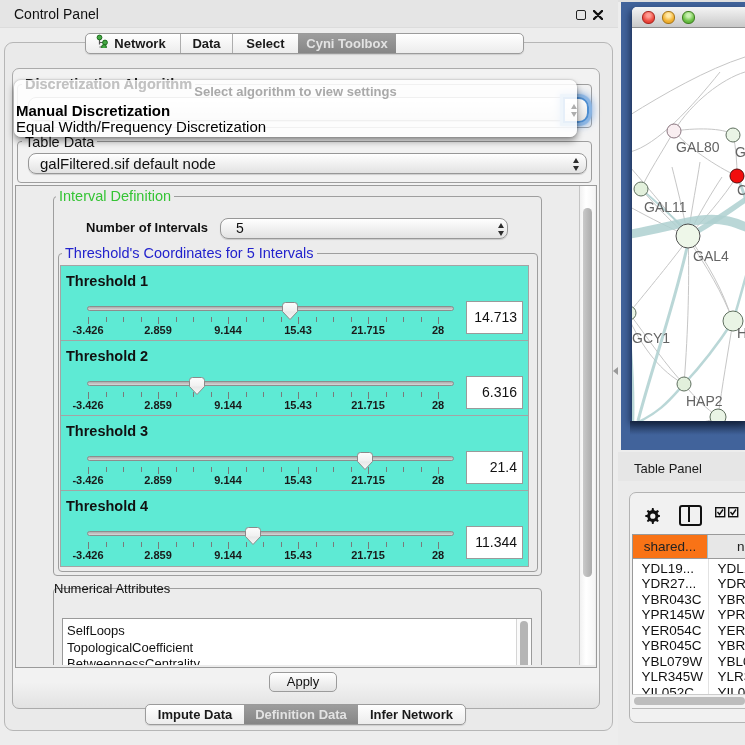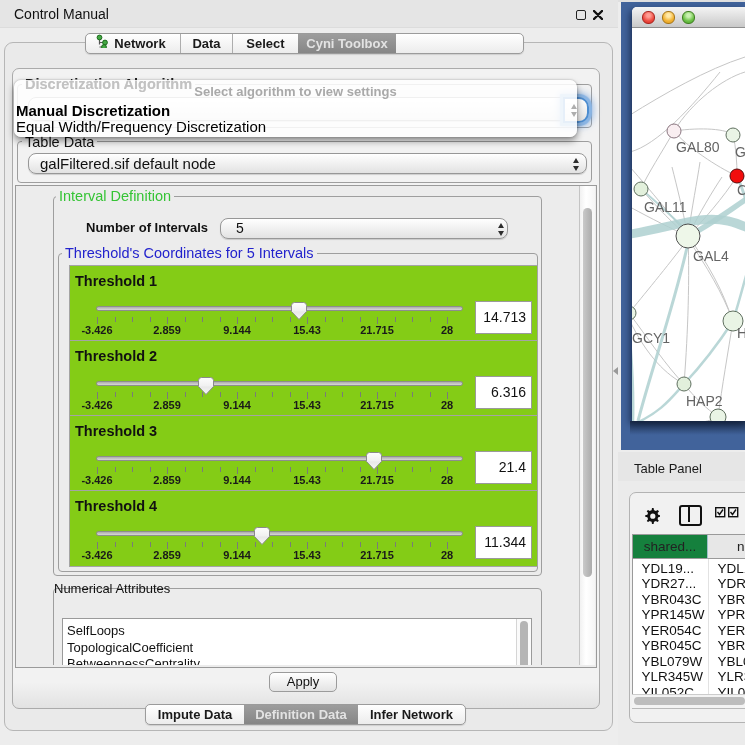--- a/index.html
+++ b/index.html
@@ -16,30 +16,30 @@
 .seg{position:absolute;height:19px;border:1px solid #9b9b9b;border-radius:5px;
  background:linear-gradient(#ffffff,#ececec);box-shadow:0 1px 1px rgba(0,0,0,.12);overflow:hidden}
 .seg .s{position:absolute;top:0;height:19px;font-size:13px;font-weight:bold;color:#1a1a1a;
  text-align:center;line-height:19px;white-space:nowrap}
 .seg .sel{background:linear-gradient(#9d9d9d,#868686);color:#e3e3e3}
 .seg .sep{position:absolute;top:0;width:1px;height:19px;background:#adadad}
 .tick{position:absolute;width:1px;background:#7a7a7a}
 .tlab{position:absolute;font-size:11px;font-weight:bold;color:#1a1a1a;transform:translateX(-50%);white-space:nowrap}
 .vbox{position:absolute;width:50px;height:31px;background:#fff;border:1px solid #9a9a9a;
  font-size:14px;color:#111;text-align:right;line-height:31px;padding-right:5px}
-.thp{position:absolute;left:53px;width:467px;height:75px;border:1px solid #a4a4a4;background:#84cc16}
+.thp{position:absolute;left:44px;width:467px;height:75px;border:1px solid #a4a4a4;background:#5eead4}
 .thlab{position:absolute;left:5px;top:6.5px;font-size:14.5px;font-weight:bold;color:#111}
 .track{position:absolute;left:26px;top:40px;width:365px;height:3px;border:1px solid #8d8d8d;
  border-radius:3px;background:linear-gradient(#adadad,#d8d8d8)}
 .row{position:absolute;font-size:13px;color:#111;white-space:nowrap}
 </style></head><body>
 
 <div class="abs" style="left:0;top:0;width:618px;height:745px;background:#ededed"></div>
 <div class="abs" style="left:0;top:0;width:618px;height:27px;background:#e5e5e5;border-bottom:1px solid #dcdcdc"></div>
-<div class="abs" style="left:14px;top:6px;font-size:14px;color:#111">Control Manual</div>
+<div class="abs" style="left:14px;top:6px;font-size:14px;color:#111">Control Panel</div>
 <div class="abs" style="left:576px;top:10px;width:8px;height:8px;border:1.5px solid #222;border-radius:2px"></div>
 <svg class="abs" style="left:593px;top:10px" width="10" height="10" viewBox="0 0 10 10">
 <path d="M1 1 L9 9 M9 1 L1 9" stroke="#111" stroke-width="2.4" stroke-linecap="round"></path>
   </svg>
 <div class="abs" style="left:4px;top:42px;width:607px;height:687px;border:1px solid #b6b6b6;border-radius:9px;background:#eaeaea"></div>
 <div class="abs" style="left:12px;top:68px;width:586px;height:639px;border:1px solid #ababab;border-radius:7px;background:linear-gradient(#f2f2f2 96%,#e2e2e2)"></div>
 
 <div class="seg" style="left:85px;top:33px;width:437px">
  <div class="s" style="left:0;width:94px;padding-left:14px;box-sizing:border-box">Network</div>
  <div class="sep" style="left:94px"></div>
@@ -374,21 +374,21 @@
 </svg>
 <div class="abs" style="left:679px;top:505px;width:19px;height:17px;border:2px solid #111;border-radius:3px"></div>
 <div class="abs" style="left:688px;top:505px;width:2px;height:17px;background:#111"></div>
 <svg class="abs" style="left:715px;top:507px" width="24" height="11" viewBox="0 0 24 11">
  <rect x="0.7" y="0.7" width="9" height="9" fill="none" stroke="#111" stroke-width="1.4"></rect>
  <path d="M2.5 5 L4.5 7.5 L8 2.5" stroke="#111" stroke-width="1.4" fill="none"></path>
  <rect x="13.7" y="0.7" width="9" height="9" fill="none" stroke="#111" stroke-width="1.4"></rect>
  <path d="M15.5 5 L17.5 7.5 L21 2.5" stroke="#111" stroke-width="1.4" fill="none"></path>
 </svg>
 <div class="abs" style="left:632px;top:534px;width:113px;height:160px;border:1px solid #9a9a9a;border-right:none;overflow:hidden;background:#fff">
-<div class="abs" style="left:0;top:0;width:74px;height:23px;background:#15803d;border-right:1px solid #9fbecb;border-bottom:1px solid #9a9a9a;text-align:center;font-size:13.5px;line-height:23px;color:#222">shared...</div>
+<div class="abs" style="left:0;top:0;width:74px;height:23px;background:#f97316;border-right:1px solid #9fbecb;border-bottom:1px solid #9a9a9a;text-align:center;font-size:13.5px;line-height:23px;color:#222">shared...</div>
 <div class="abs" style="left:75px;top:0;width:45px;height:23px;background:#e7e7e7;border-bottom:1px solid #9a9a9a;font-size:13.5px;line-height:23px;color:#222;padding-left:29px">name</div>
 <div class="abs" style="left:74.5px;top:24px;width:1px;height:136px;background:#e2e2e2"></div>
 <div class="row" style="left:8.5px;top:25.5px;font-size:13.5px">YDL19...</div>
     <div class="row" style="left:84.5px;top:25.5px;font-size:13.5px">YDL190C</div>
 <div class="row" style="left:8.5px;top:41.0px;font-size:13.5px">YDR27...</div>
     <div class="row" style="left:84.5px;top:41.0px;font-size:13.5px">YDR277C</div>
 <div class="row" style="left:8.5px;top:56.6px;font-size:13.5px">YBR043C</div>
     <div class="row" style="left:84.5px;top:56.6px;font-size:13.5px">YBR043C</div>
 <div class="row" style="left:8.5px;top:72.2px;font-size:13.5px">YPR145W</div>
     <div class="row" style="left:84.5px;top:72.2px;font-size:13.5px">YPR145W</div>

